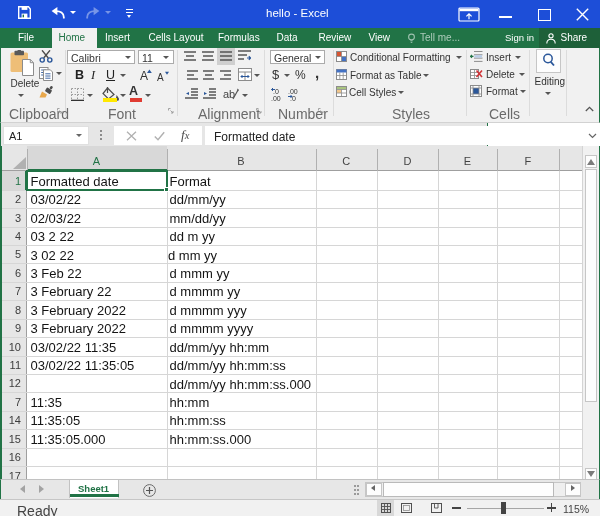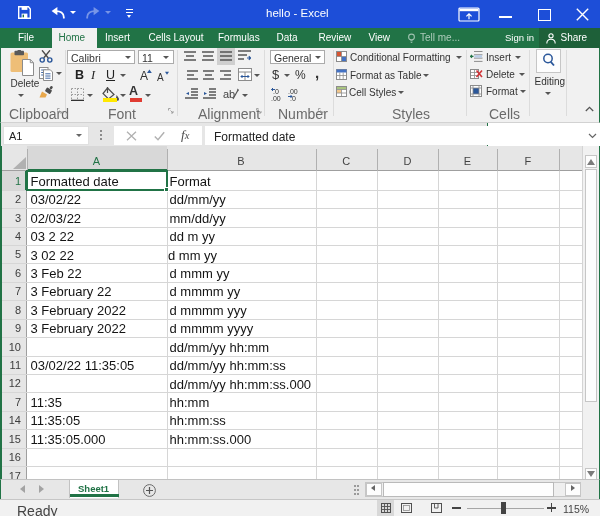--- a/index.html
+++ b/index.html
@@ -398,20 +398,21 @@
       <div class="cell" style="left:30.5px;top:101.61999999999999px">3 02 22</div>
       <div class="cell" style="left:168px;top:101.61999999999999px">d mm yy</div>
       <div class="cell" style="left:30.5px;top:120.05px">3 Feb 22</div>
       <div class="cell" style="left:169.5px;top:120.05px">d mmm yy</div>
       <div class="cell" style="left:30.5px;top:138.48px">3 February 22</div>
       <div class="cell" style="left:169.5px;top:138.48px">d mmmm yy</div>
       <div class="cell" style="left:30.5px;top:156.91px">3 February 2022</div>
       <div class="cell" style="left:169.5px;top:156.91px">d mmmm yyy</div>
       <div class="cell" style="left:30.5px;top:175.34px">3 February 2022</div>
       <div class="cell" style="left:169.5px;top:175.34px">d mmmm yyyy</div>
+      <div class="cell" style="left:30.5px;top:193.77px">03/02/22 11:35</div>
       <div class="cell" style="left:169.5px;top:193.77px">dd/mm/yy hh:mm</div>
       <div class="cell" style="left:30.5px;top:212.20000000000002px">03/02/22 11:35:05</div>
       <div class="cell" style="left:169.5px;top:212.20000000000002px">dd/mm/yy hh:mm:ss</div>
       <div class="cell" style="left:169.5px;top:230.63px">dd/mm/yy hh:mm:ss.000</div>
       <div class="cell" style="left:30.5px;top:249.06px">11:35</div>
       <div class="cell" style="left:169.5px;top:249.06px">hh:mm</div>
       <div class="cell" style="left:30.5px;top:267.49px">11:35:05</div>
       <div class="cell" style="left:169.5px;top:267.49px">hh:mm:ss</div>
       <div class="cell" style="left:30.5px;top:285.92px">11:35:05.000</div>
       <div class="cell" style="left:169.5px;top:285.92px">hh:mm:ss.000</div>

